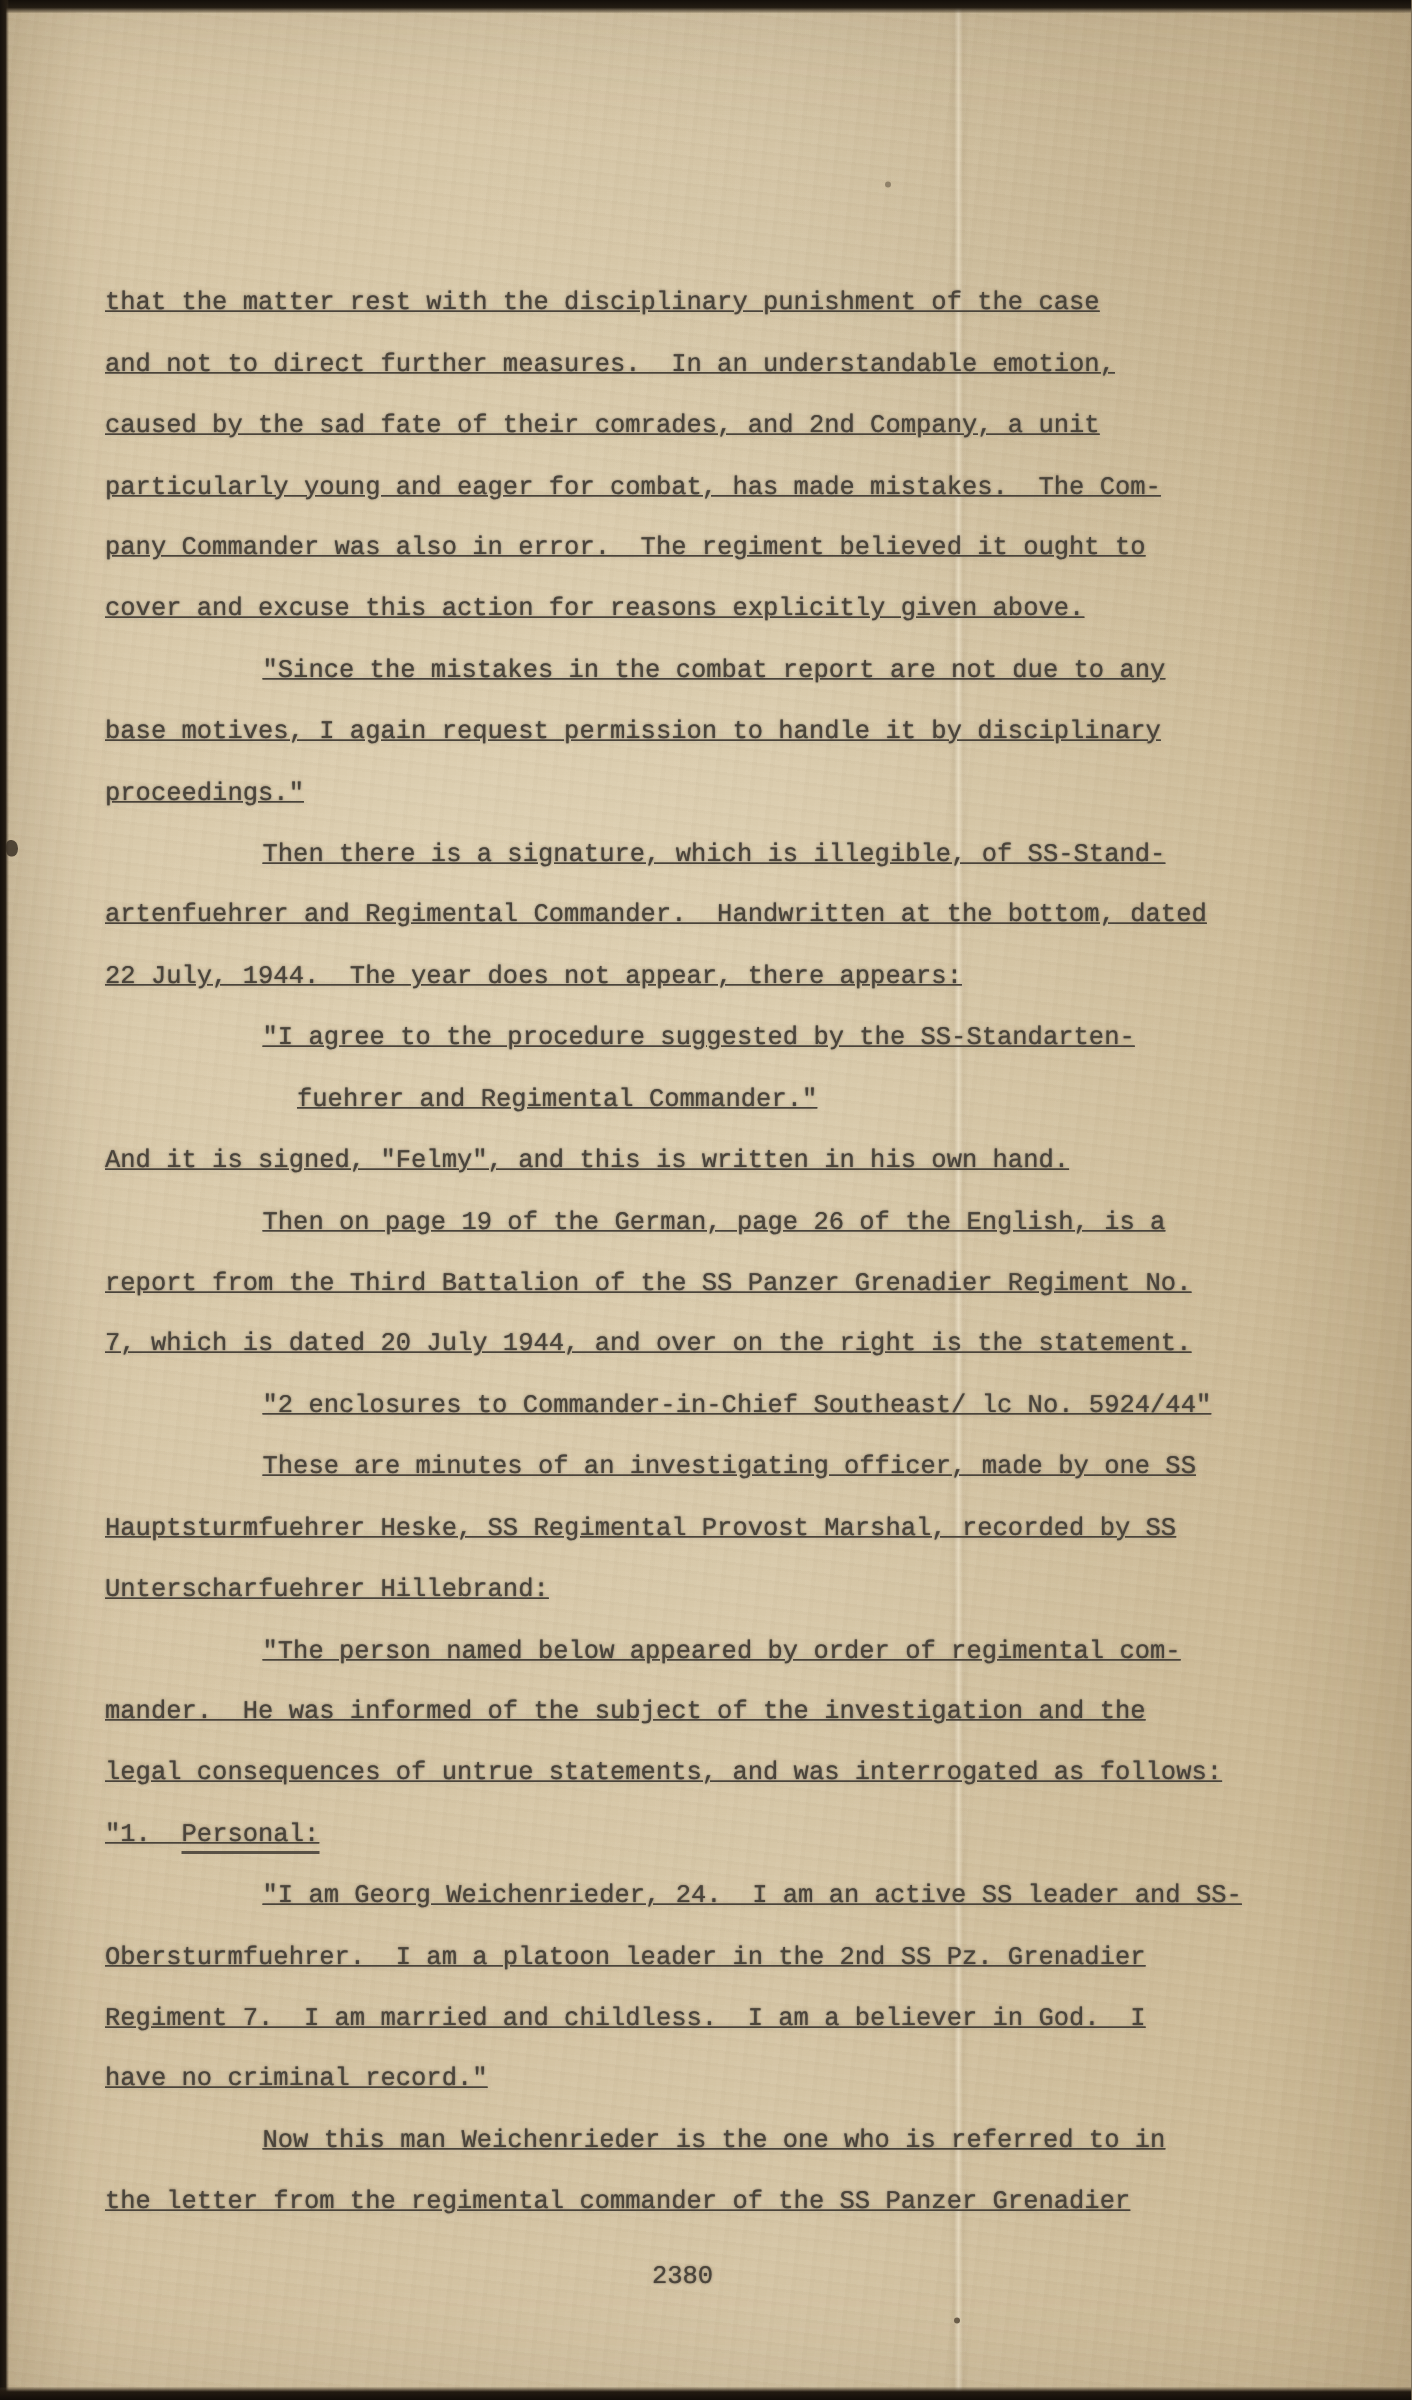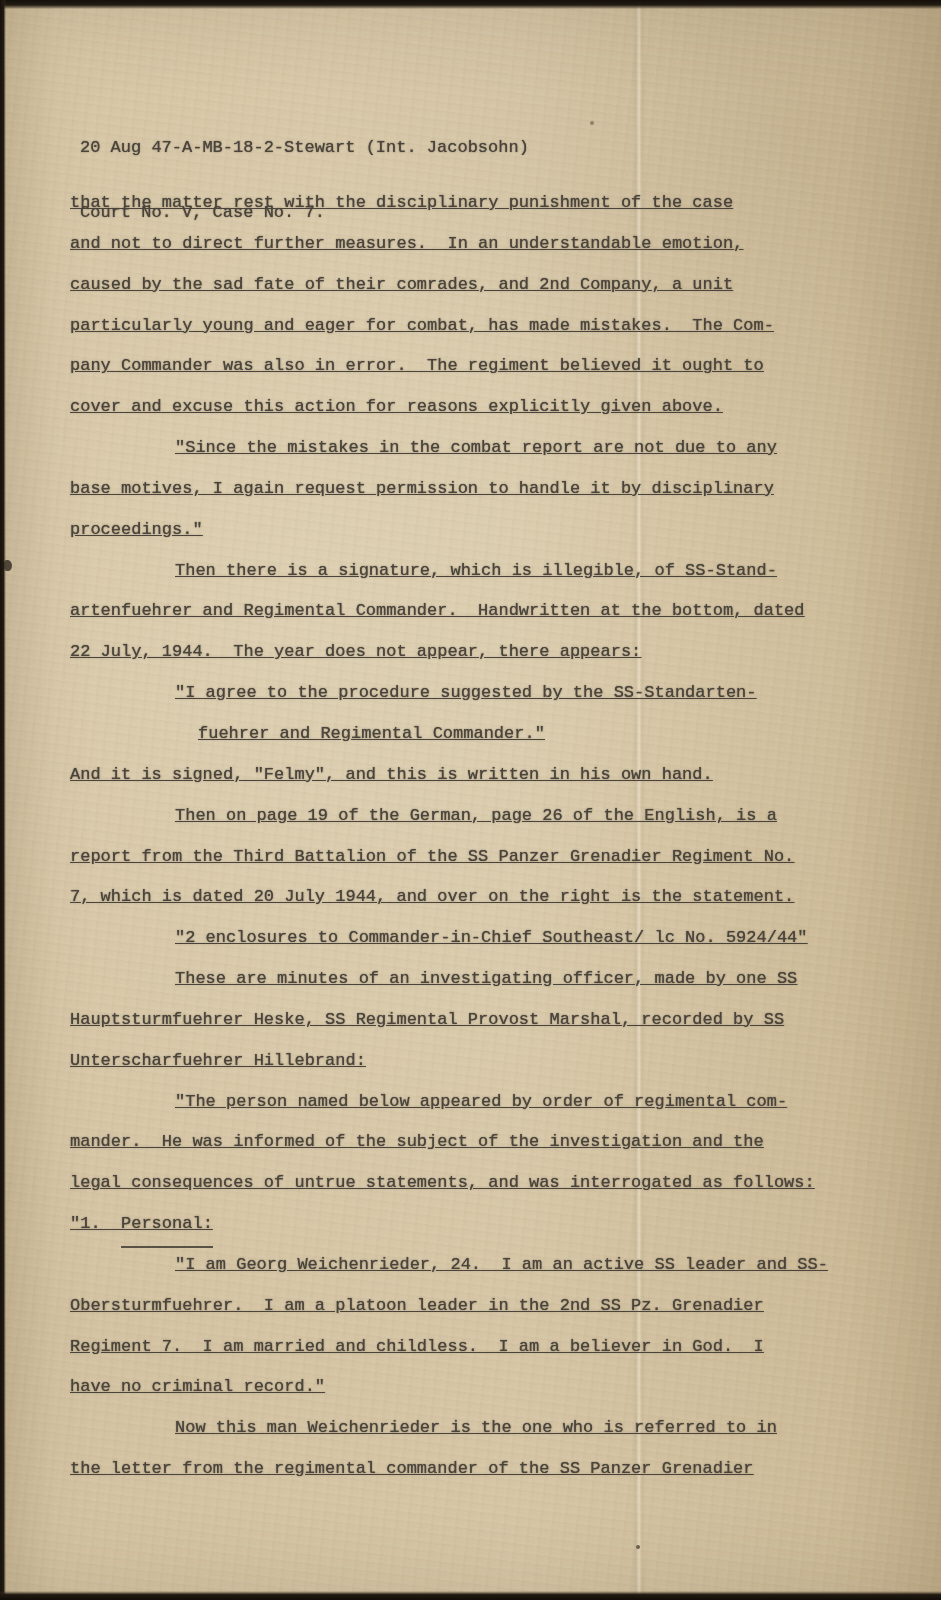--- a/index.html
+++ b/index.html
@@ -89,43 +89,40 @@
   .line {
     height: 40.85px;
     line-height: 22px;
     text-decoration: underline;
   }
   .ind0 { padding-left: 0; }
   .ind1 { padding-left: 105px; }
   .ind2 { padding-left: 128px; }
   .u {
     border-bottom: 2px solid rgba(74,68,59,0.9);
-    padding-bottom: 13px;
+    padding-bottom: 1px;
   }
   .page-number {
     position: absolute; left: 0; right: 31px; top: 1509px;
     text-align: center;
   }
 </style>
 </head>
 <body>
 
 <div class="scan">
 
   <div class="grain"></div>
   <div class="crease"></div>
   <div class="vignette"></div>
 
-  <div class="header-block typewriter">
-    <div>20 Aug 47-A-MB-18-2-Stewart (Int. Jacobsohn)</div>
-    <div>Court No. V, Case No. 7.</div>
-  </div>
 
   <div class="body-block typewriter" id="body-lines"><div class="line ind0">that the matter rest with the disciplinary punishment of the case</div><div class="line ind0">and not to direct further measures.  In an understandable emotion,</div><div class="line ind0">caused by the sad fate of their comrades, and 2nd Company, a unit</div><div class="line ind0">particularly young and eager for combat, has made mistakes.  The Com-</div><div class="line ind0">pany Commander was also in error.  The regiment believed it ought to</div><div class="line ind0">cover and excuse this action for reasons explicitly given above.</div><div class="line ind1">"Since the mistakes in the combat report are not due to any</div><div class="line ind0">base motives, I again request permission to handle it by disciplinary</div><div class="line ind0">proceedings."</div><div class="line ind1">Then there is a signature, which is illegible, of SS-Stand-</div><div class="line ind0">artenfuehrer and Regimental Commander.  Handwritten at the bottom, dated</div><div class="line ind0">22 July, 1944.  The year does not appear, there appears:</div><div class="line ind1">"I agree to the procedure suggested by the SS-Standarten-</div><div class="line ind2">fuehrer and Regimental Commander."</div><div class="line ind0">And it is signed, "Felmy", and this is written in his own hand.</div><div class="line ind1">Then on page 19 of the German, page 26 of the English, is a</div><div class="line ind0">report from the Third Battalion of the SS Panzer Grenadier Regiment No.</div><div class="line ind0">7, which is dated 20 July 1944, and over on the right is the statement.</div><div class="line ind1">"2 enclosures to Commander-in-Chief Southeast/ lc No. 5924/44"</div><div class="line ind1">These are minutes of an investigating officer, made by one SS</div><div class="line ind0">Hauptsturmfuehrer Heske, SS Regimental Provost Marshal, recorded by SS</div><div class="line ind0">Unterscharfuehrer Hillebrand:</div><div class="line ind1">"The person named below appeared by order of regimental com-</div><div class="line ind0">mander.  He was informed of the subject of the investigation and the</div><div class="line ind0">legal consequences of untrue statements, and was interrogated as follows:</div><div class="line ind0"><span>"1.  </span><span class="u">Personal:</span></div><div class="line ind1">"I am Georg Weichenrieder, 24.  I am an active SS leader and SS-</div><div class="line ind0">Obersturmfuehrer.  I am a platoon leader in the 2nd SS Pz. Grenadier</div><div class="line ind0">Regiment 7.  I am married and childless.  I am a believer in God.  I</div><div class="line ind0">have no criminal record."</div><div class="line ind1">Now this man Weichenrieder is the one who is referred to in</div><div class="line ind0">the letter from the regimental commander of the SS Panzer Grenadier</div></div>
 
+  <div class="page-number typewriter">2380</div>
 
   <div class="edge-top"></div>
   <div class="edge-left"></div>
   <div class="edge-bottom"></div>
   <div class="speck-a"></div>
   <div class="speck-b"></div>
   <div class="speck-c"></div>
 
 </div>
 

